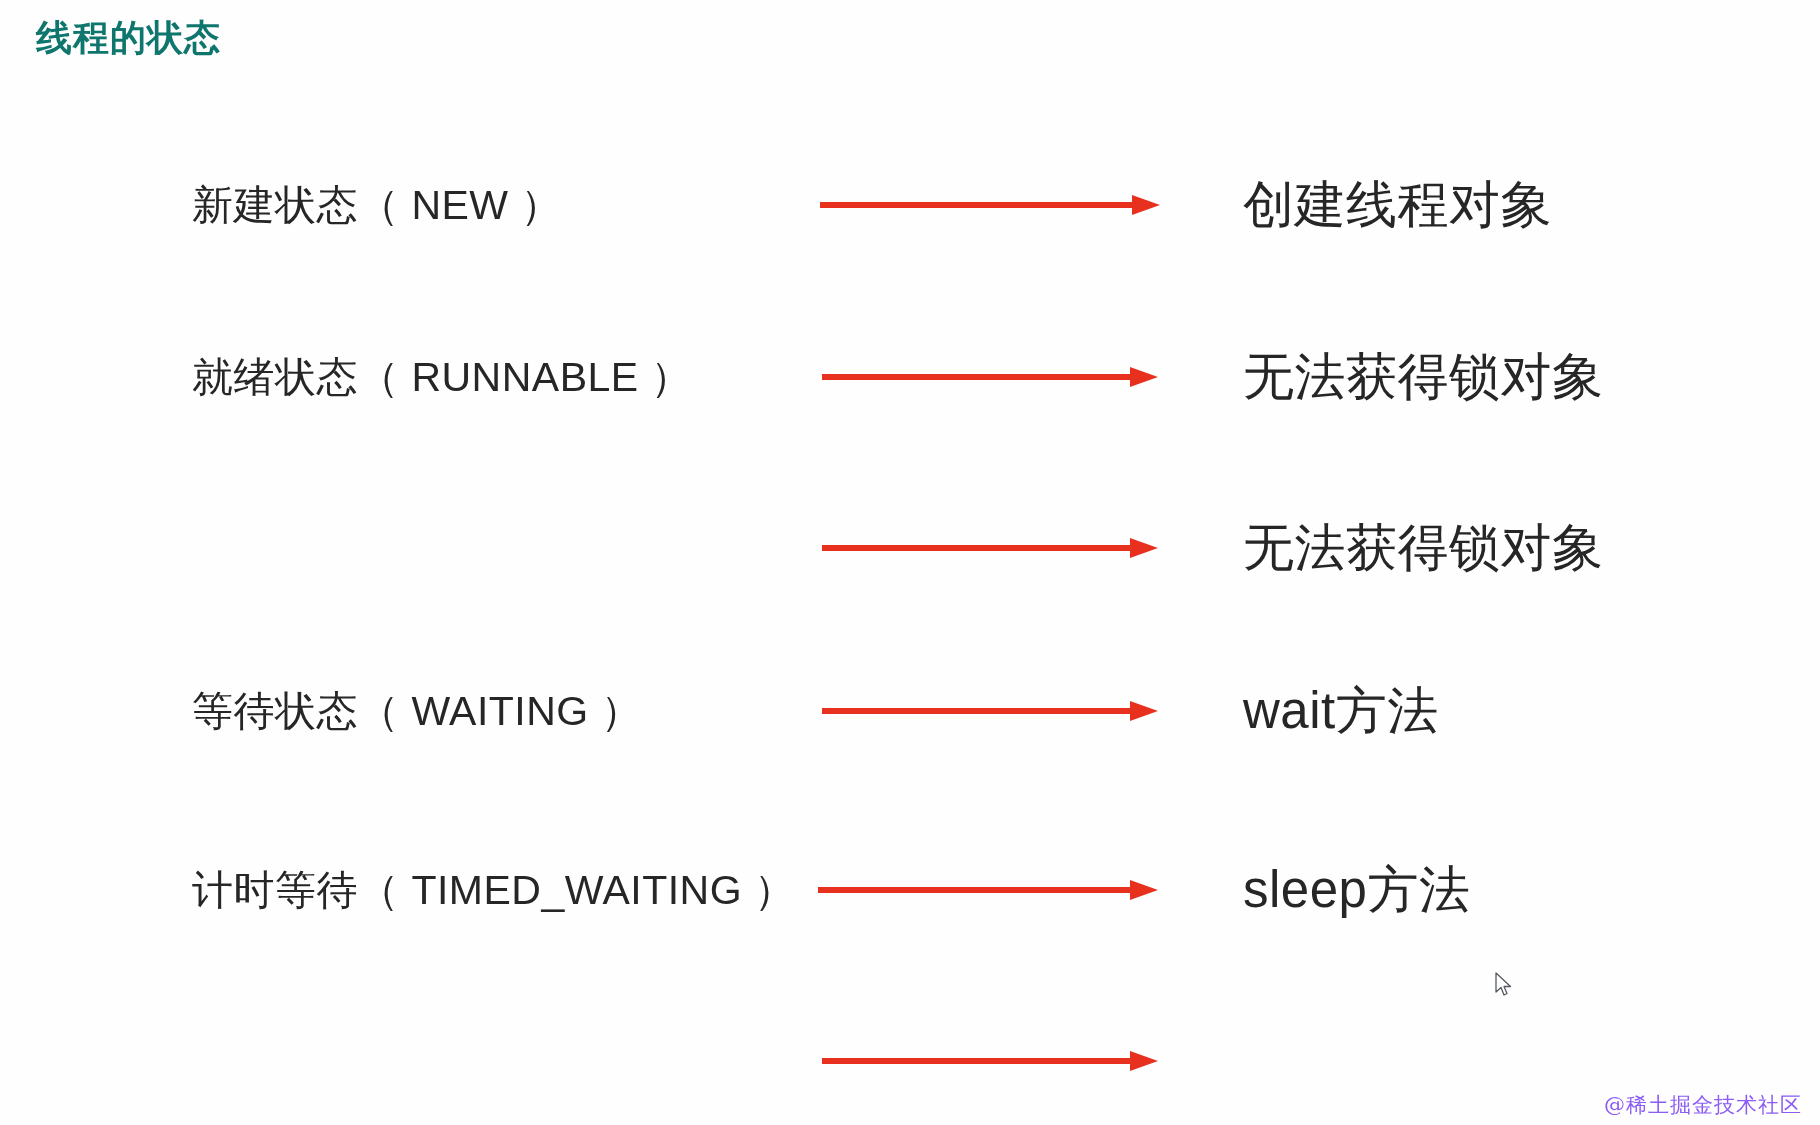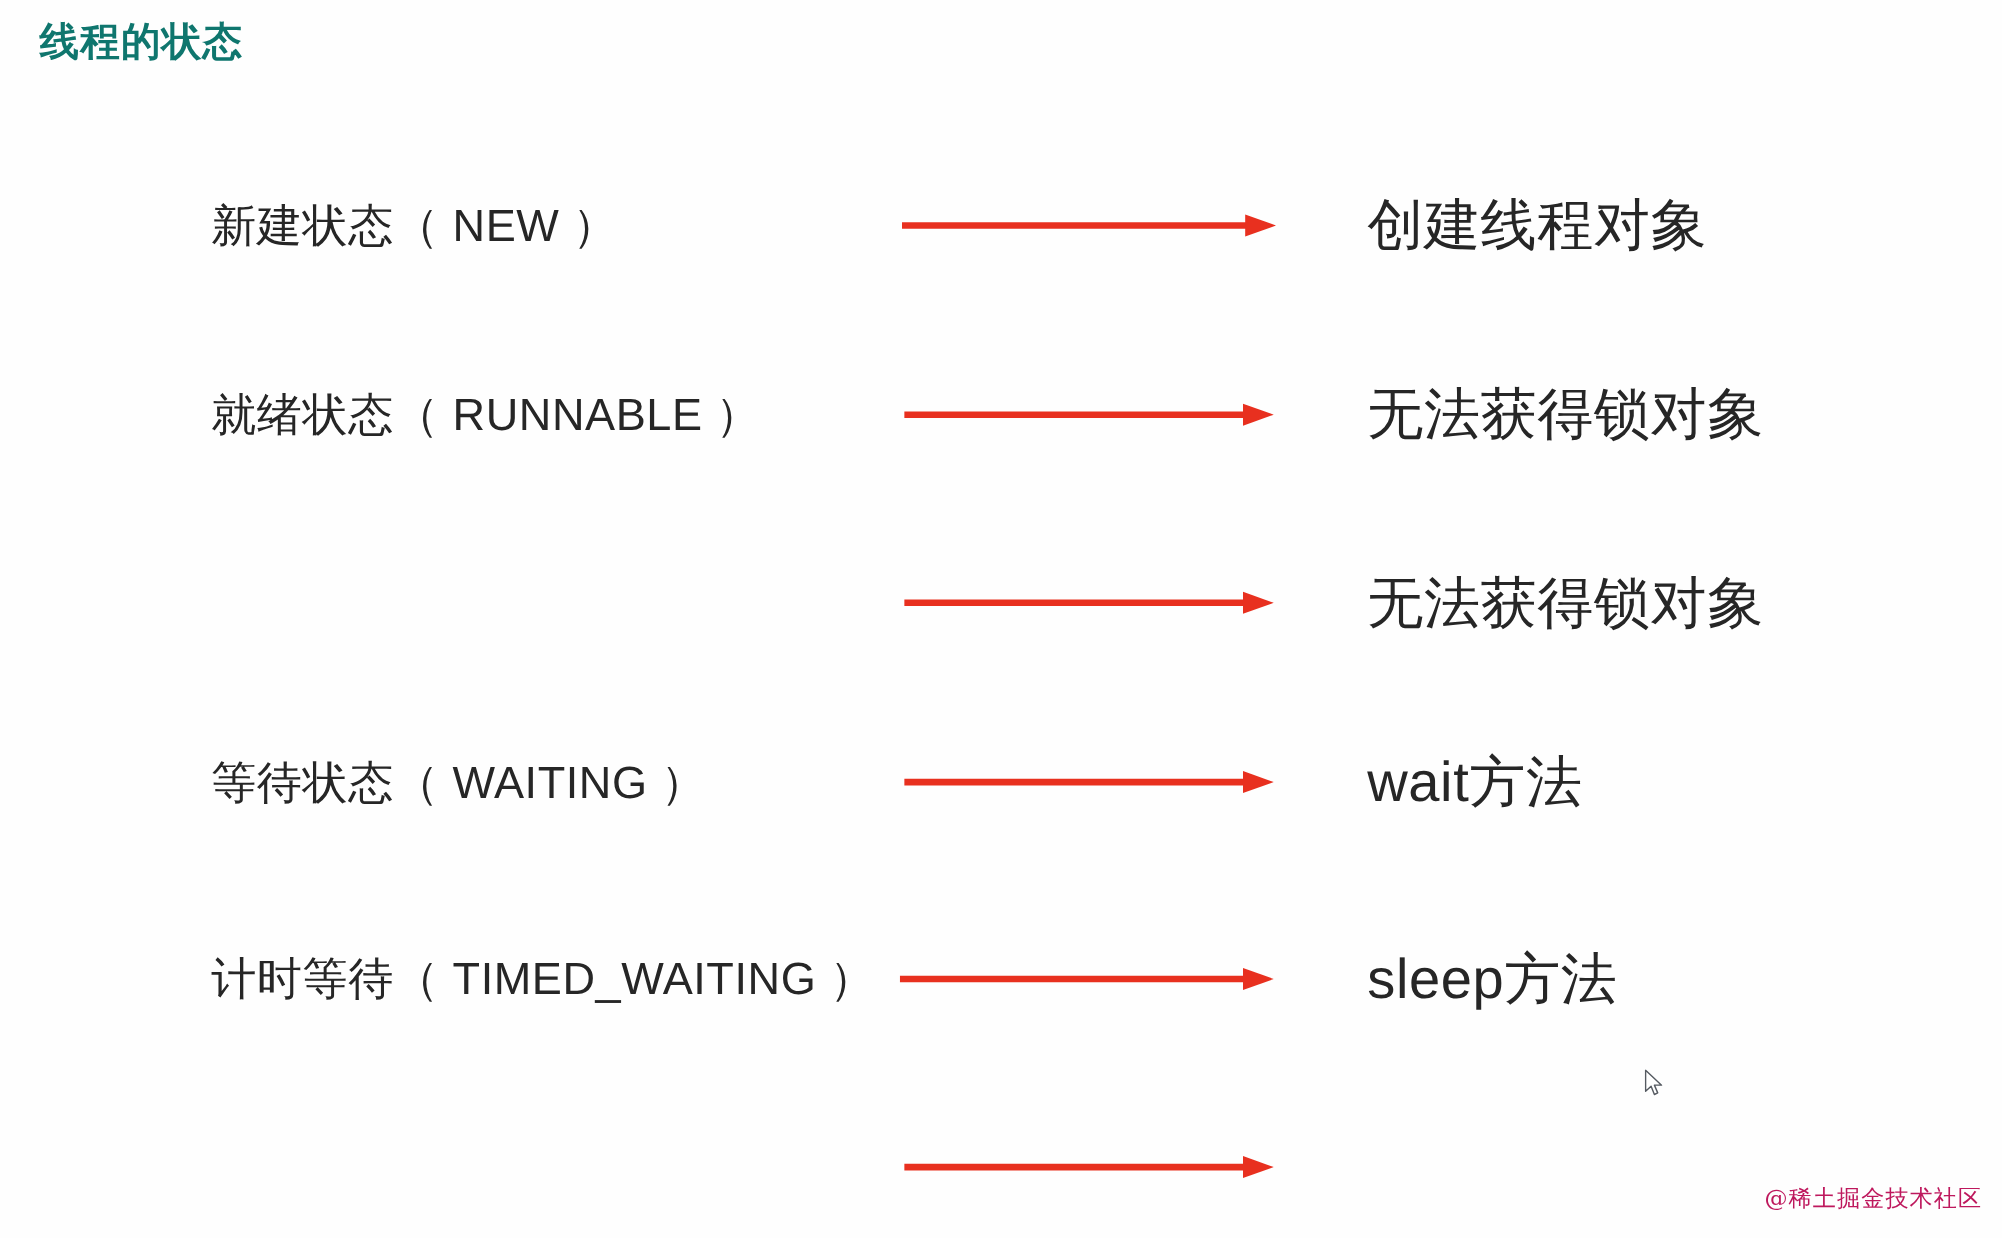--- a/index.html
+++ b/index.html
@@ -76,23 +76,23 @@
   #row-runnable   { top: 342px; }
   #row-blocked    { top: 513px; }
   #row-waiting    { top: 676px; }
   #row-timed      { top: 855px; }
   #row-terminated { top: 1026px; }
 
   
   #watermark {
     position: absolute;
     right: 18px;
-    bottom: 22px;
+    bottom: 6px;
     font-size: 21px;
-    color: #be185d;
+    color: #8b5cf6;
     font-family: "DejaVu Serif", "Liberation Serif", serif;
     white-space: nowrap;
     letter-spacing: 1px;
   }
 
   
   #mouse-cursor {
     position: absolute;
     left: 1495px;
     top: 972px;

